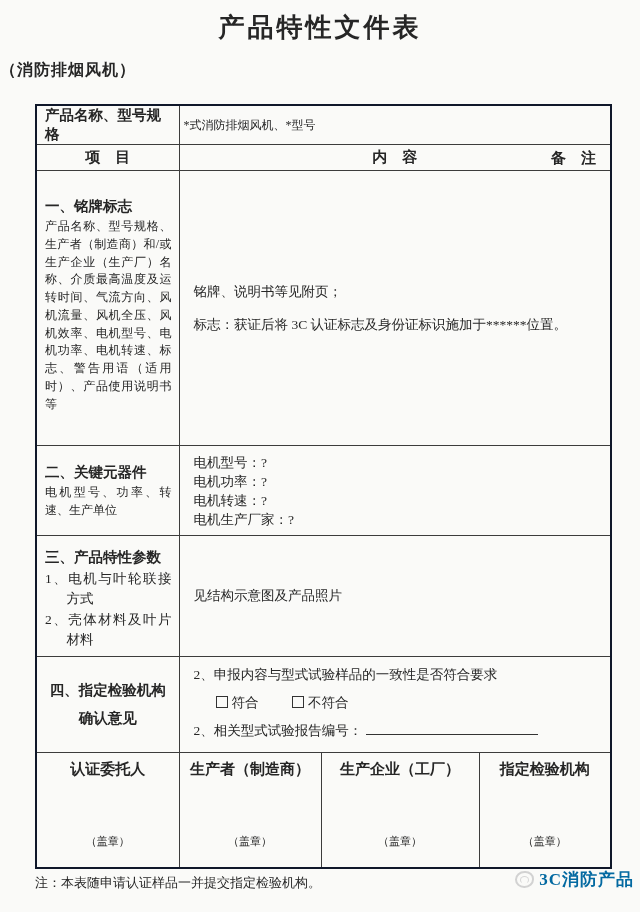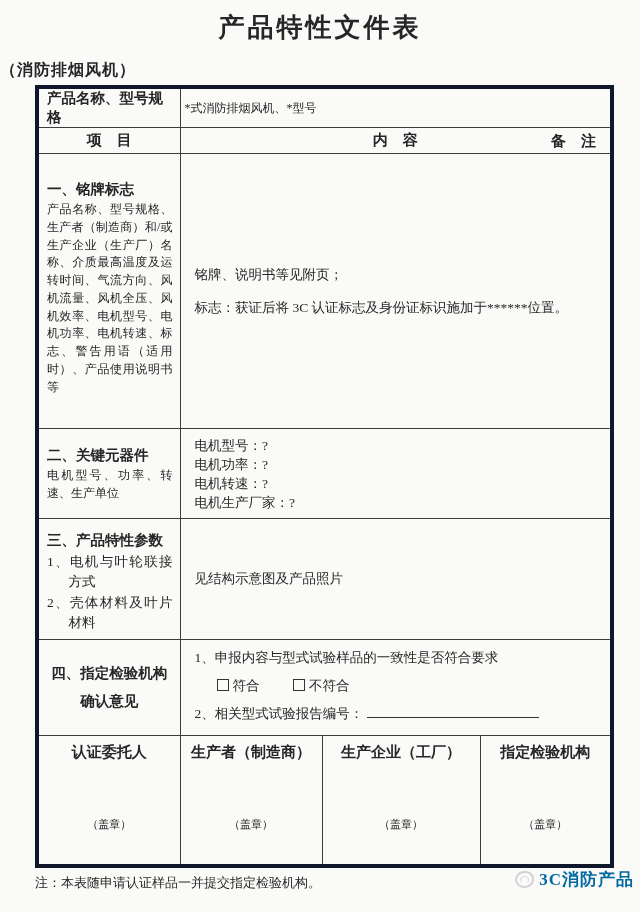--- a/index.html
+++ b/index.html
@@ -18,33 +18,33 @@
   .doc-subtitle {
     margin-top: 15px; text-align: left;
     font-size: 16px; letter-spacing: 1px; font-weight: 600;
   }
   .date-line {
     width: 612px; margin-top: 11px; text-align: right;
     font-size: 14px; font-weight: 600; white-space: pre;
   }
 
   table.main {
-    position: absolute; left: 35px; top: 85px; width: 575px;
+    position: absolute; left: 35px; top: 104px; width: 575px;
     border-collapse: collapse; table-layout: fixed;
-    border: 4px solid #0f172a;
+    border: 2px solid #0f172a;
   }
   td { border: 1px solid #3c3c3c; font-size: 13.5px; vertical-align: middle; }
 
   .r-product td { height: 37px; }
   .r-header  td { height: 26px; }
   .r-s1 td { height: 275px; }
   .r-s2 td { height: 90px; }
   .r-s3 td { height: 117px; }
   .r-s4 td { height: 95px; }
-  .r-sign td { height: 130px; vertical-align: top; }
+  .r-sign td { height: 115px; vertical-align: top; }
 
   .cell-label { font-weight: bold; font-size: 14.5px; padding: 0 6px 0 8px; }
   .cell-value { padding-left: 4px; font-size: 12px; }
 
   .cell-center { text-align: center; font-weight: bold; font-size: 15px; }
   .header-span { position: relative; text-align: center; font-weight: bold; font-size: 15px; }
   .remark-label { position: absolute; right: 14px; top: 50%; transform: translateY(-50%); }
 
   .left-cell { vertical-align: top; padding: 8px 7px 6px 8px; }
   .left-cell.pad-top { padding-top: 26px; }
@@ -165,21 +165,21 @@
 
     <tr class="r-s4">
       <td>
         <div class="center-stack">
           <div>四、指定检验机构</div>
           <div>确认意见</div>
         </div>
       </td>
       <td colspan="3" style="vertical-align:top">
         <div class="s4-stack">
-          <div>1、申报内容与型式试验样品的一致性是否符合要求</div>
+          <div>2、申报内容与型式试验样品的一致性是否符合要求</div>
           <div class="s4-options">
             <span class="opt"><span class="cb"></span><span>符合</span></span>
             <span class="opt"><span class="cb"></span><span>不符合</span></span>
           </div>
           <div>
             <span>2、相关型式试验报告编号：</span><span class="blank-line"></span>
           </div>
         </div>
       </td>
     </tr>

